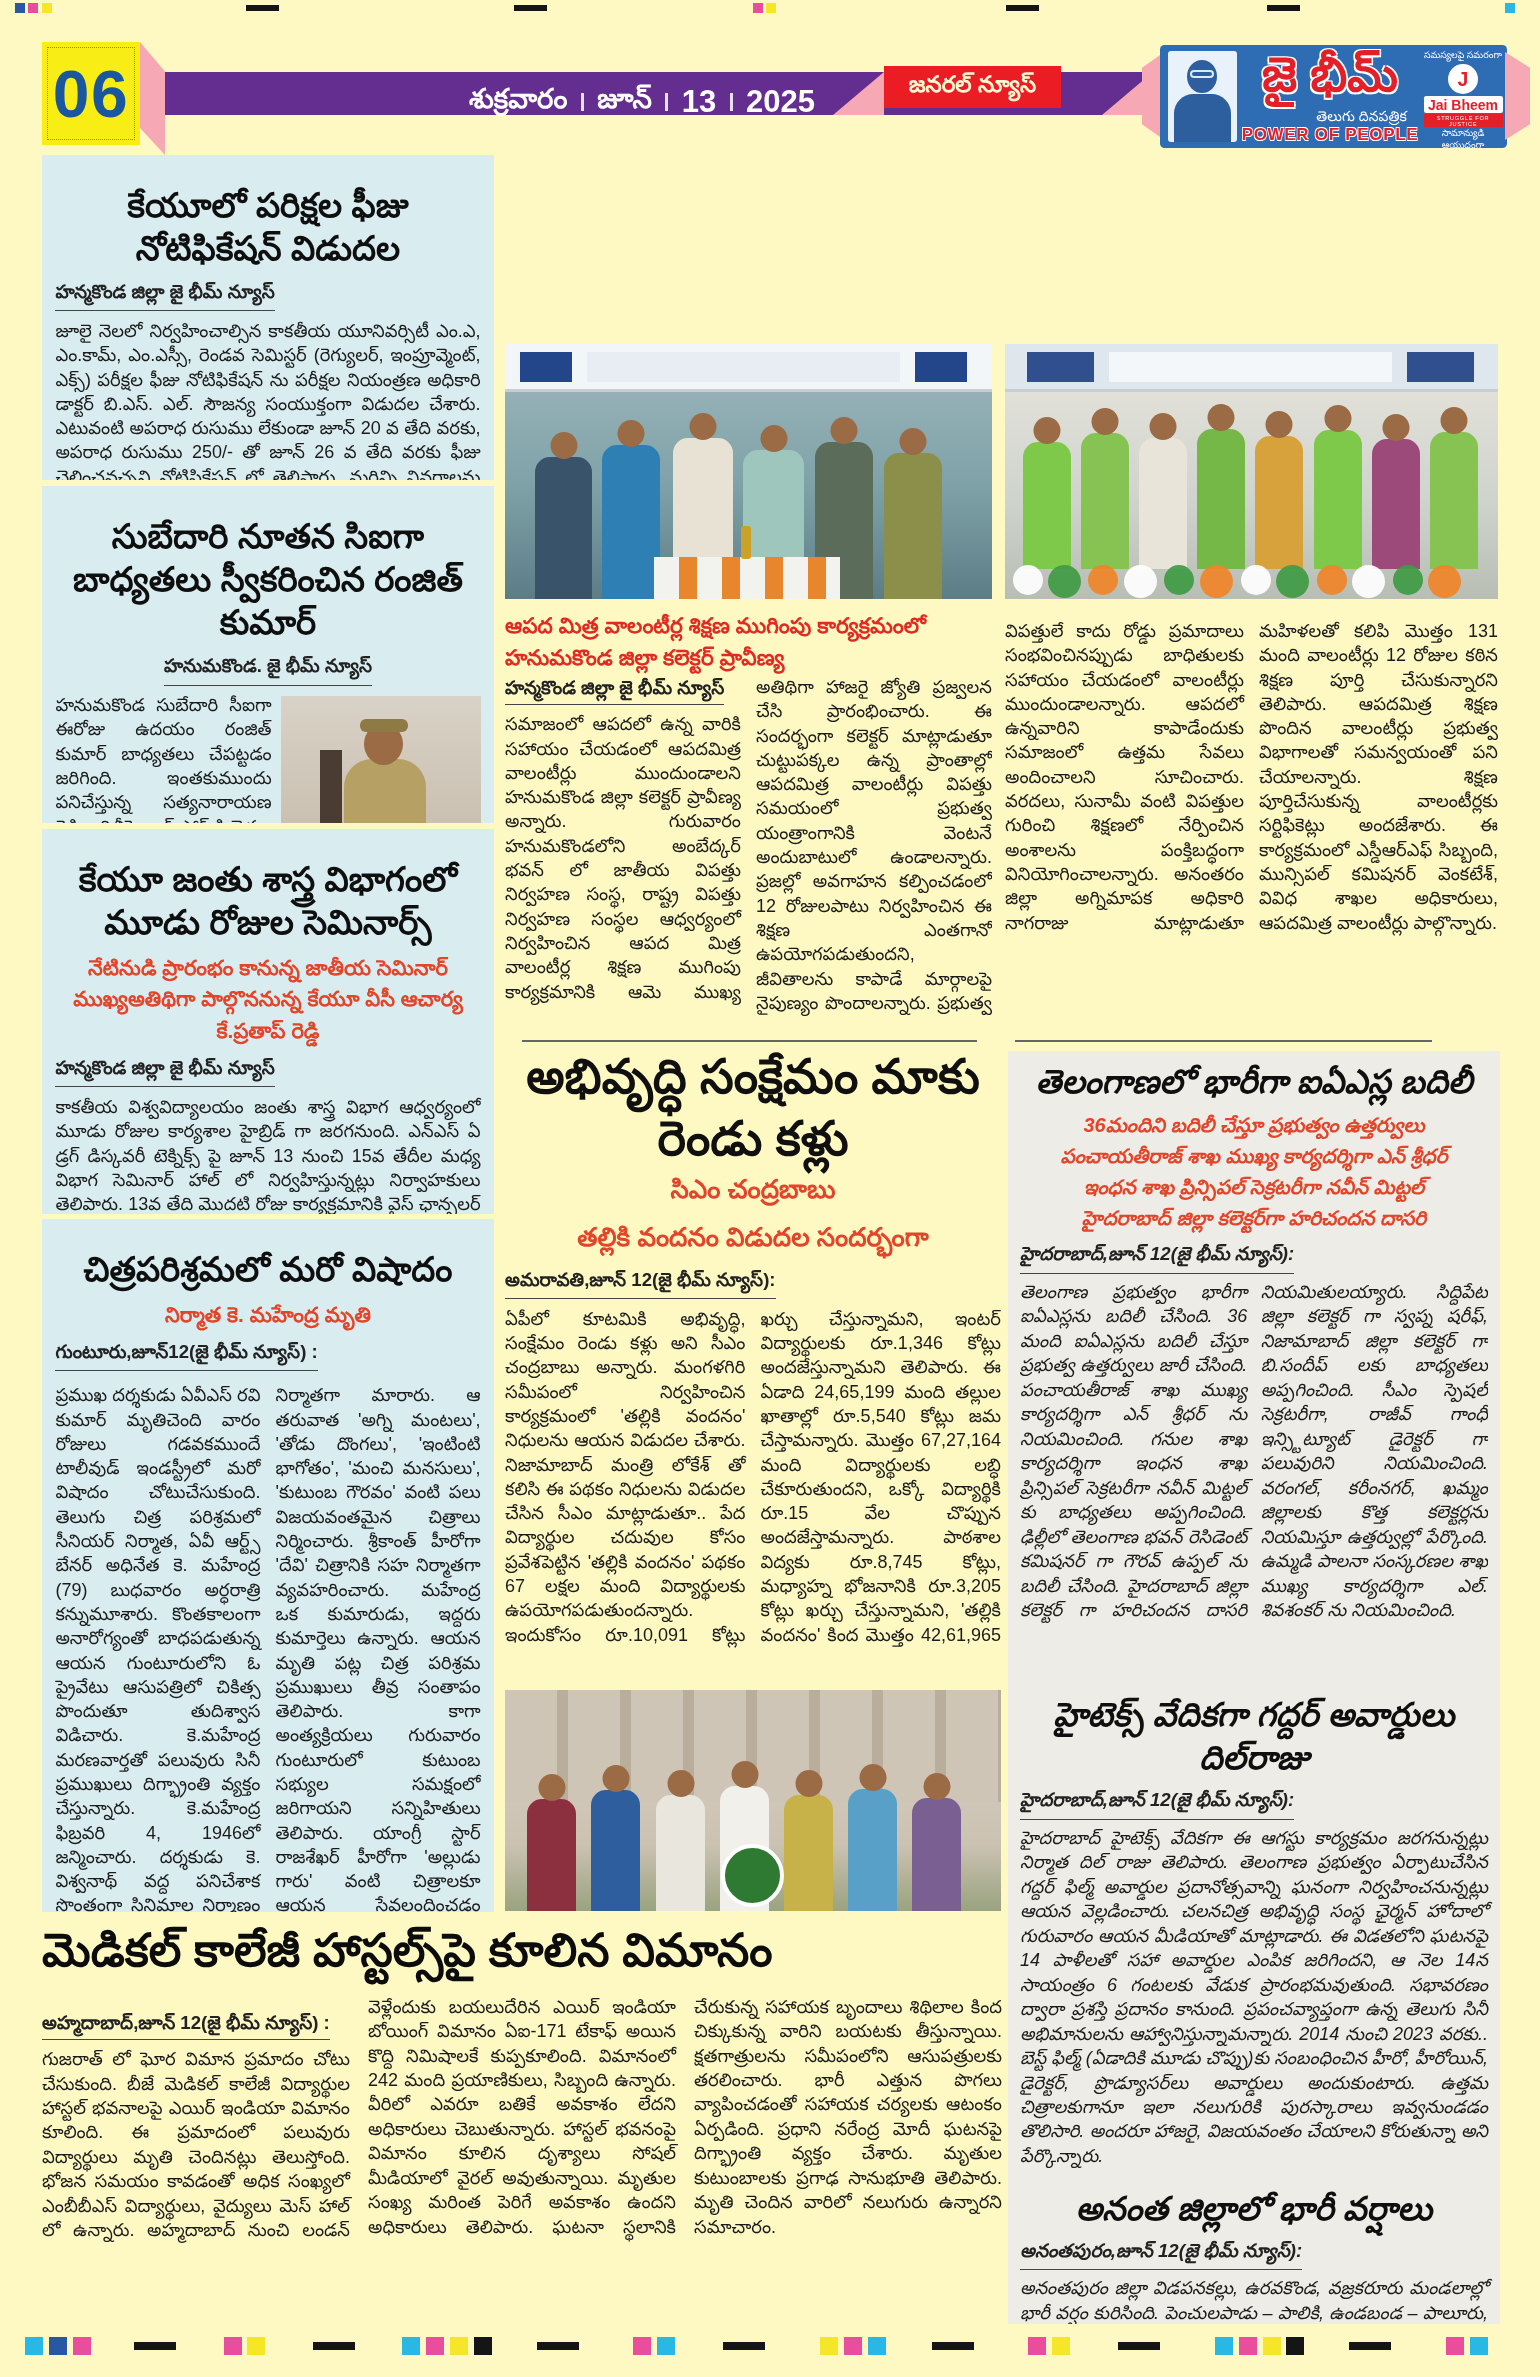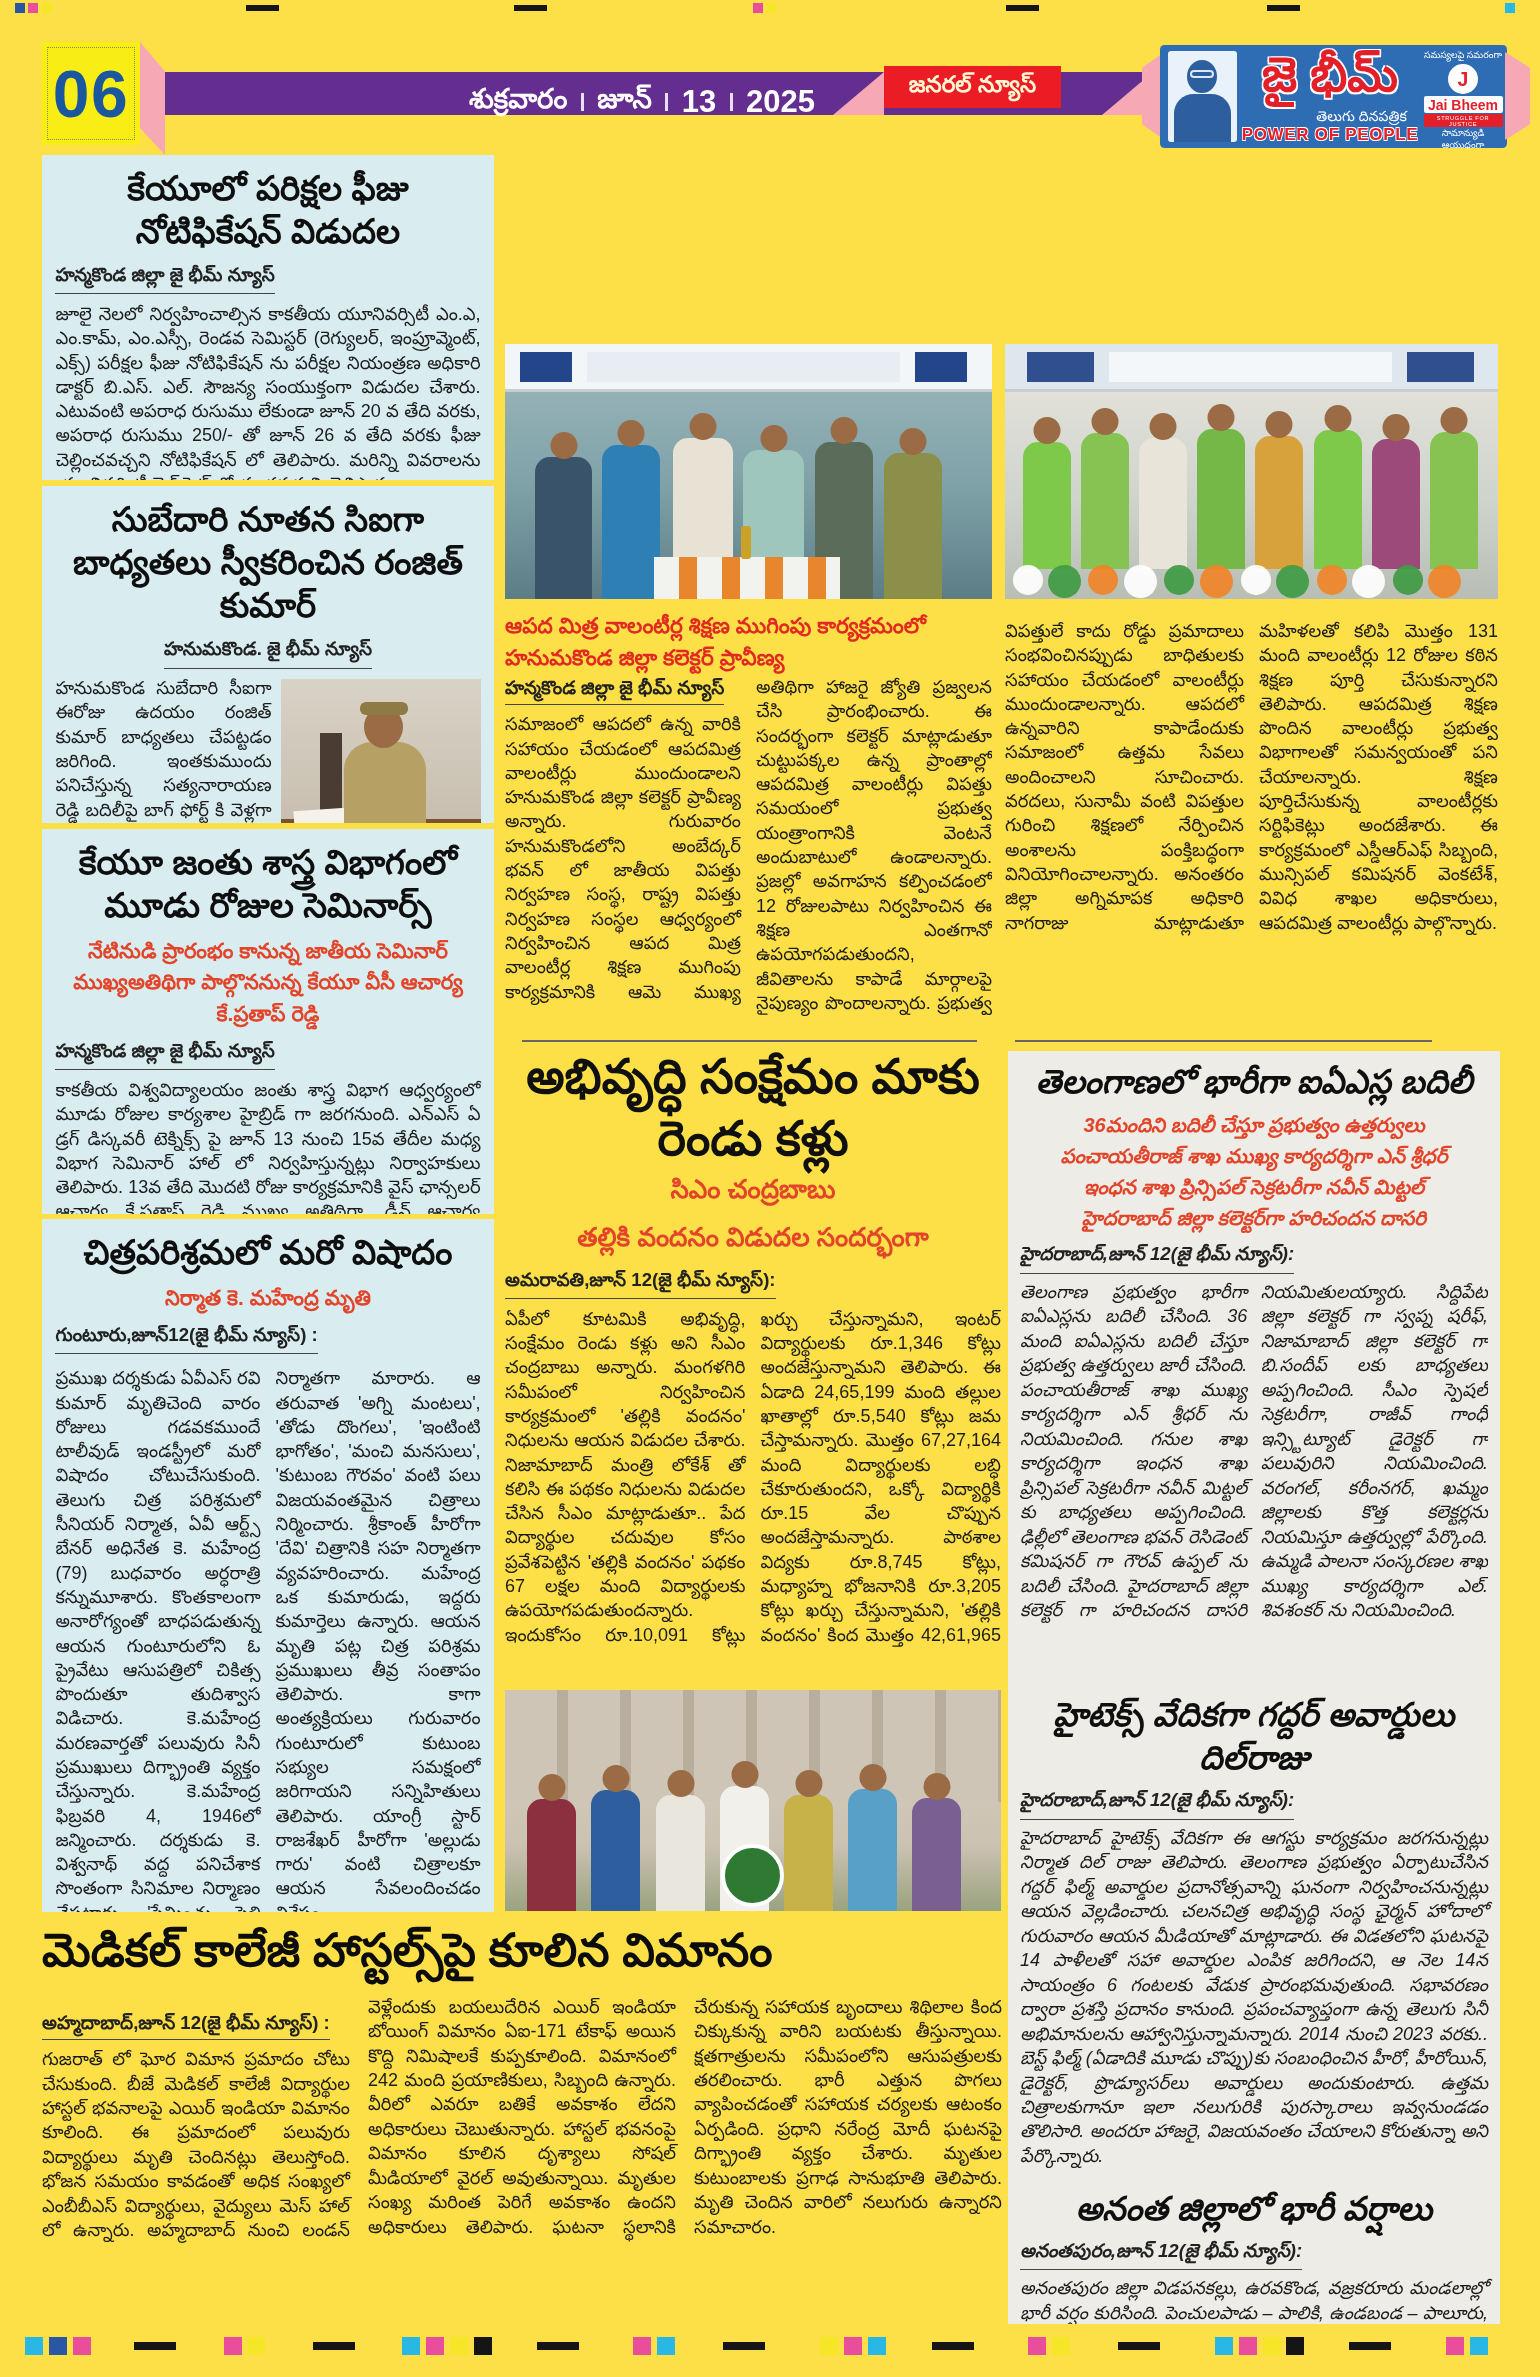--- a/index.html
+++ b/index.html
@@ -1,17 +1,17 @@
 <!DOCTYPE html>
 <html style="font-size:12px"><head>
 <meta charset="utf-8">
 <style>
   * { margin:0; padding:0; box-sizing:border-box; }
   body { background:#e9e9e9; font-family:"Liberation Sans", sans-serif; }
-  .page { position:relative; width:1541px; height:2377px; margin:0 auto; background:#fde047; overflow:hidden; }
+  .page { position:relative; width:1541px; height:2377px; margin:0 auto; background:#fef9c3; overflow:hidden; }
 
   
   .topmarks { position:absolute; left:0; top:1.5px; width:1541px; height:16.4px; }
   .topmarks .sq { position:absolute; width:10.4px; height:10.4px; top:1.5px; }
   .topmarks .dash { position:absolute; height:6px; background:#151515; top:3.7px; }
   .botmarks { position:absolute; left:0; top:2334px; width:1541px; height:25px; }
   .botmarks .sq { position:absolute; width:18px; height:18px; top:3px; }
   .botmarks .dash { position:absolute; height:8.2px; background:#151515; top:7.5px; }
 
   
@@ -46,21 +46,21 @@
   .mast-emblem { position:absolute; left:26px; top:19.4px; width:30px; height:30px; border-radius:50%; background:#fff; display:flex; align-items:center; justify-content:center; color:#e3202a; font-weight:800; font-size:19.4px; }
   .mast-tv { position:absolute; left:1.5px; top:51px; width:79px; background:#fff; border-radius:2.2px; padding:0.7px 0; color:#e3202a; font-weight:800; font-size:14px; }
   .mast-tvsub { position:absolute; left:1.5px; top:69px; width:79px; background:#e3202a; color:#fff; font-size:5.6px; letter-spacing:0.7px; padding:0.7px 0; }
   .mast-tag2 { position:absolute; left:0; top:83px; width:82px; font-size:9.3px; color:#fff; }
 
   
   .lead-head { position:absolute; left:513px; top:165px; width:993px; text-align:center; color:#ee2d24; font-weight:800; font-size:63px; line-height:1.22; }
 
   
   .blue { position:absolute; left:42px; width:452px; background:#d9edf1; padding:12px 13.4px; overflow:hidden; }
-  .bhead { font-size:34px; font-weight:800; color:#0f0f0f; text-align:center; line-height:1.27; }
+  .bhead { font-size:34px; font-weight:800; color:#0f0f0f; text-align:center; line-height:1.27;margin-top:17px; }
   .bsub  { color:#e2452a; font-weight:700; font-size:21px; text-align:center; line-height:1.5; margin-top:7.5px; }
   .byline { font-weight:700; font-size:18.6px; color:#222; border-bottom:1.5px solid #444; display:inline-block; padding-bottom:3.7px; margin:10.4px 0 7.5px 0; }
   .btext { font-size:18px; line-height:1.35; text-align:justify; color:#1b1b1b; }
   .a1 { top:155px; height:325px; }
   .a2 { top:486px; height:337px; }
   .a3 { top:829px; height:385px; }
   .a4 { top:1219px; height:693px; }
   .a4 .btext { column-count:2; column-gap:15px; margin-top:4.5px; }
   .officer-photo { float:right; width:200px; height:188px; margin:3px 0 0 9px; position:relative; background:linear-gradient(#d9d2c6,#c2b8a8); overflow:hidden; }
   .officer-photo .desk { position:absolute; left:0; bottom:0; width:100%; height:48px; background:#7a5230; }

